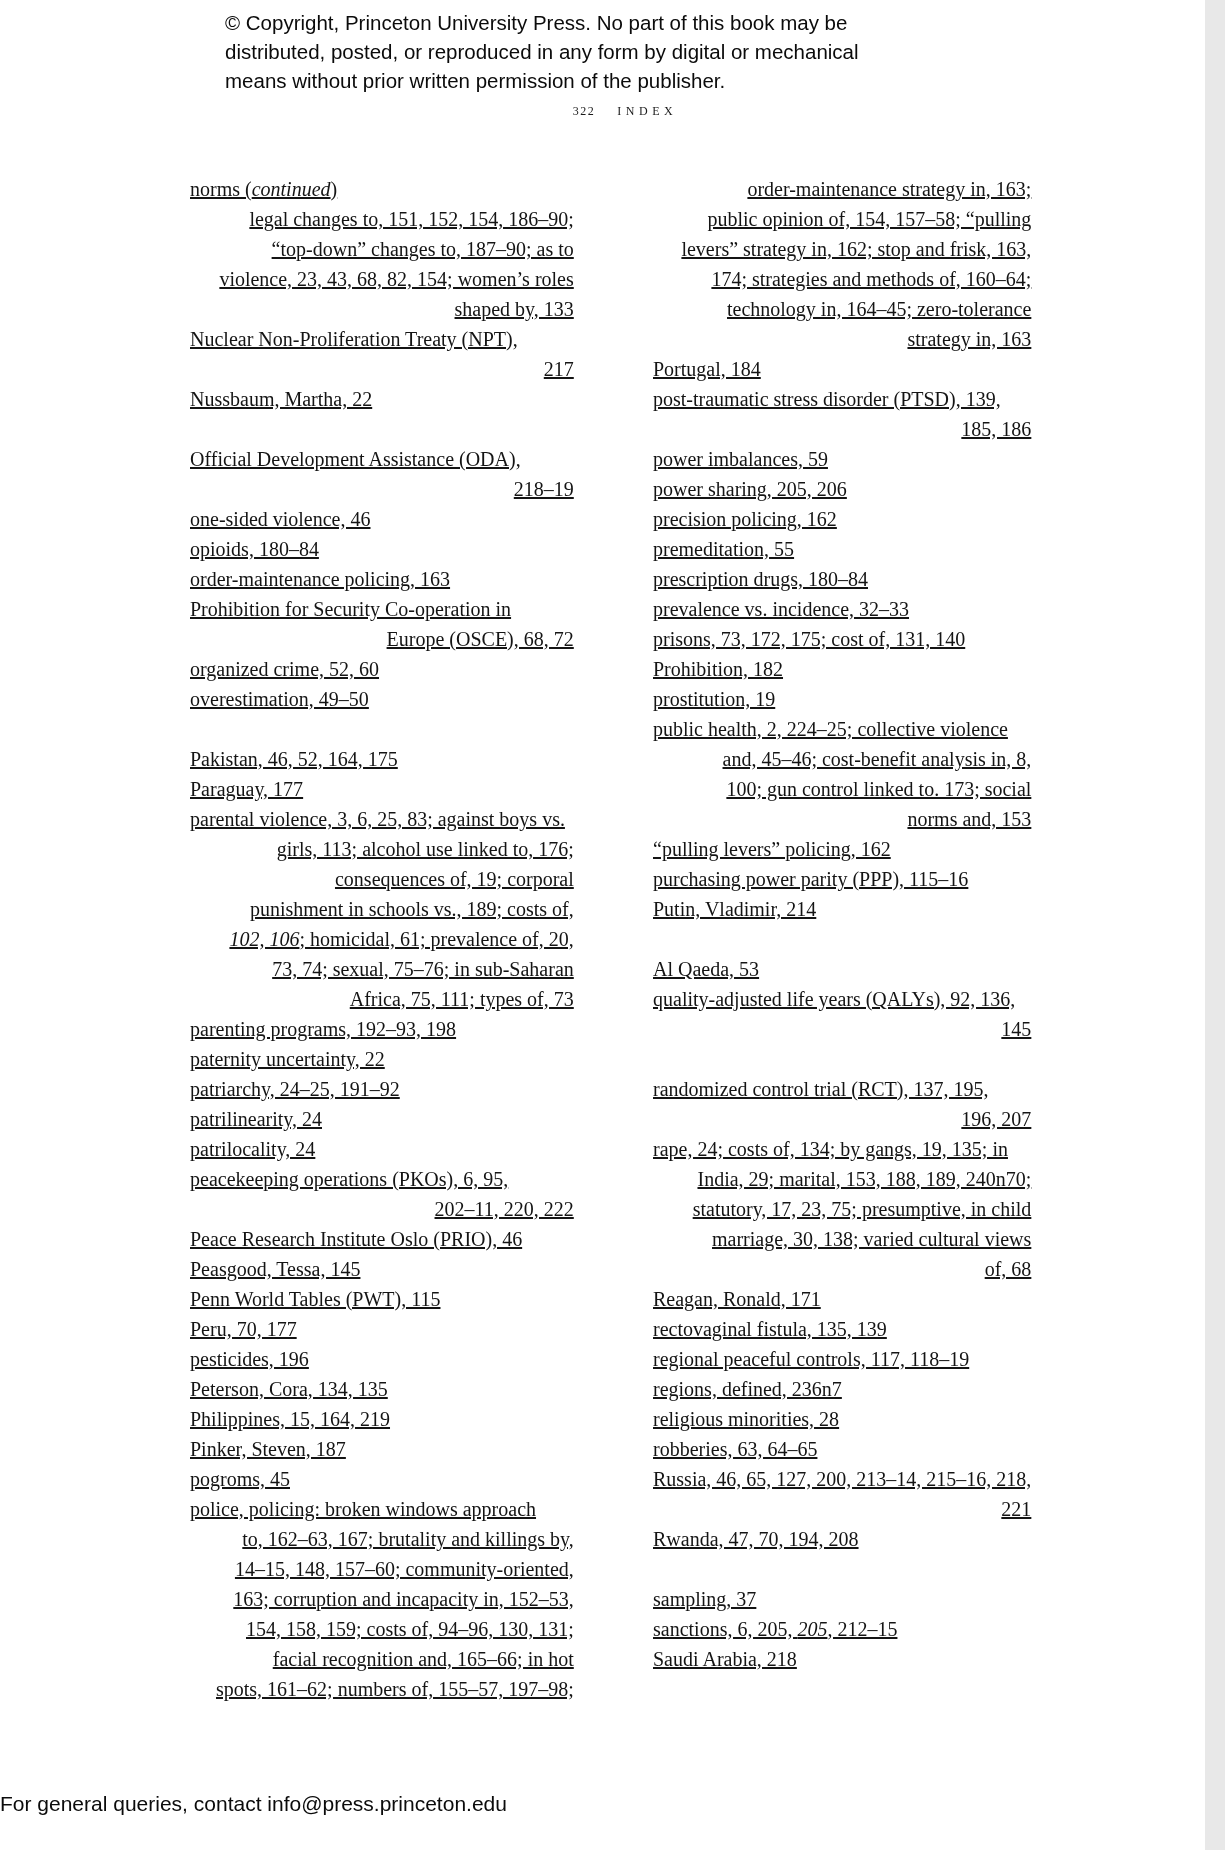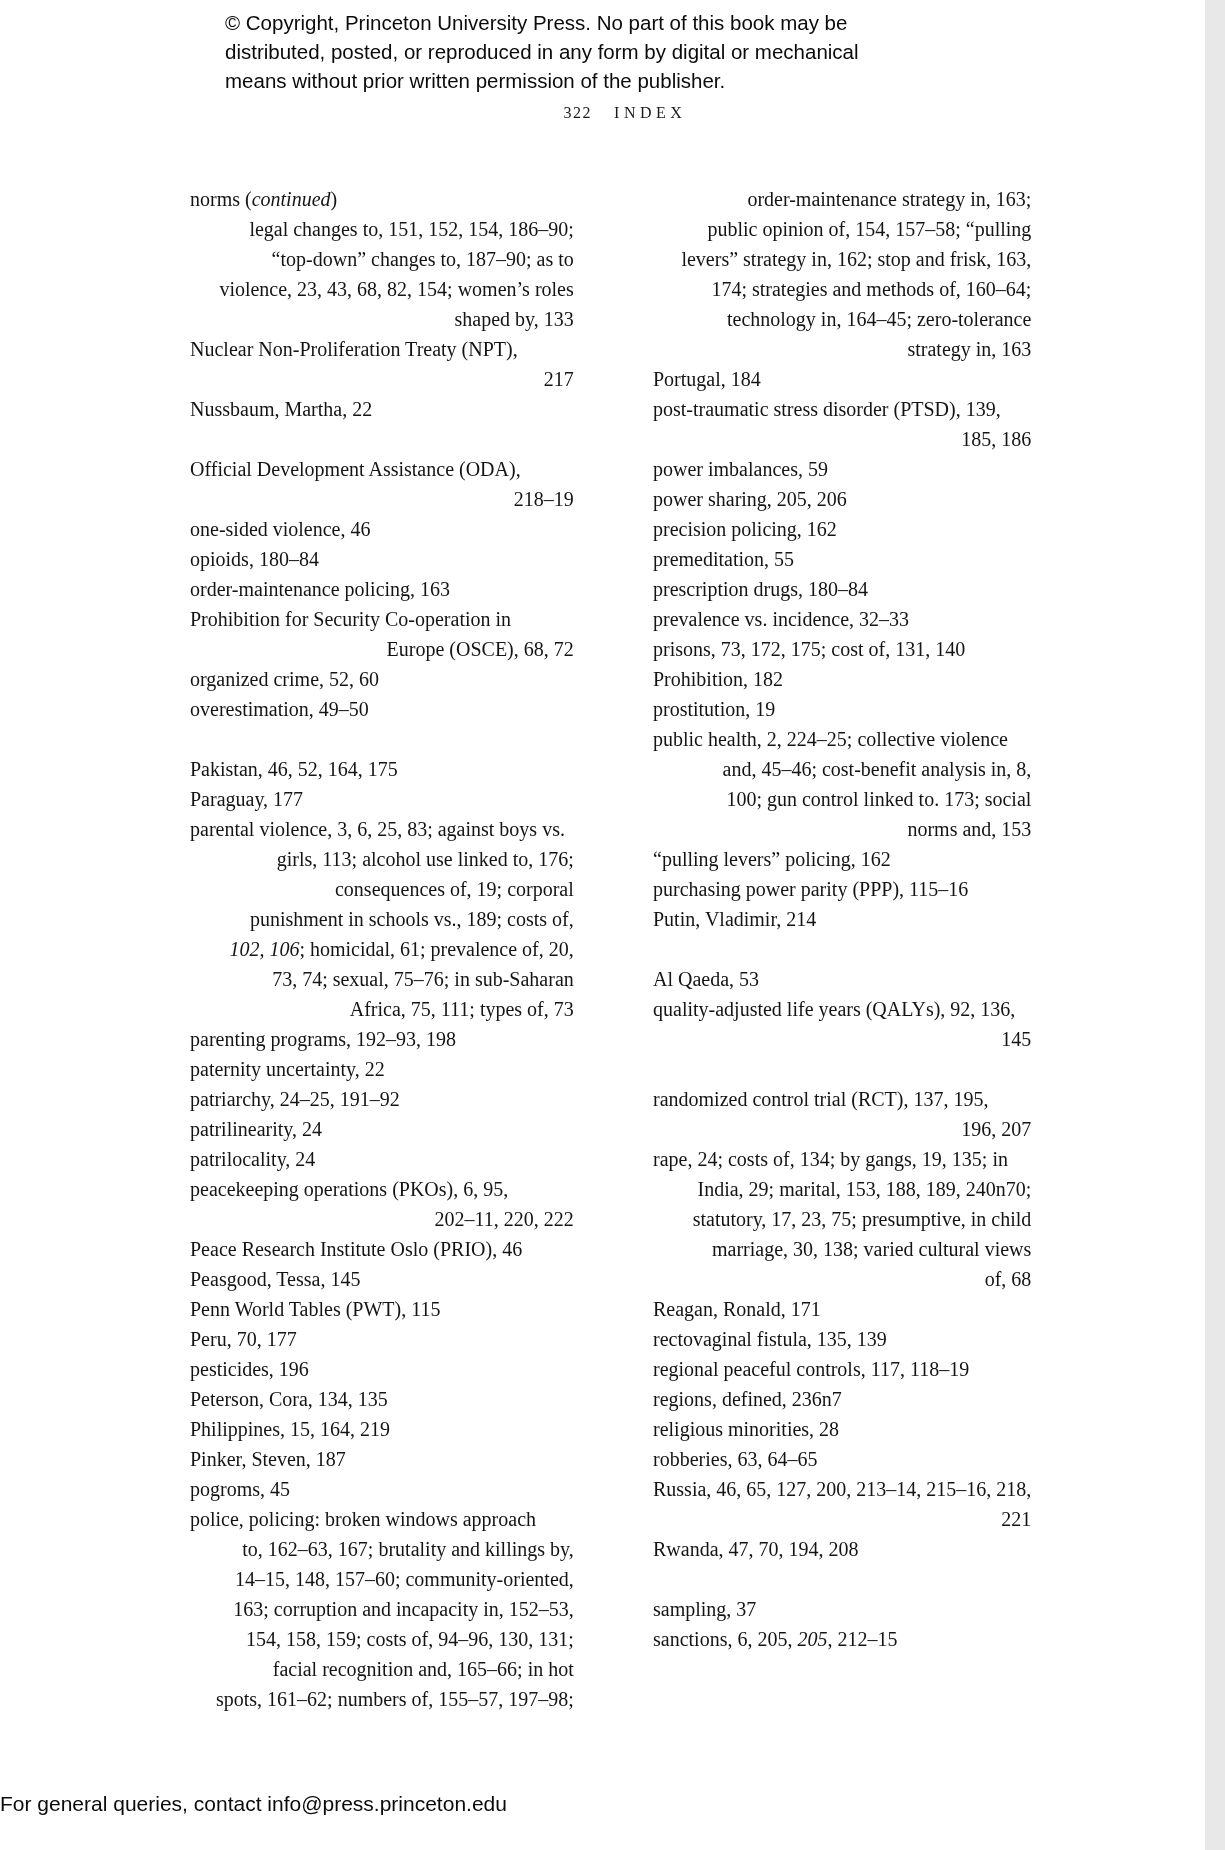--- a/index.html
+++ b/index.html
@@ -15,30 +15,31 @@
     position:absolute;left:225px;top:8px;
     font-family:"Liberation Sans",sans-serif;
     font-size:20.5px;line-height:29px;
     color:#0b0b0b;
   }
   
   .running-head{
     position:absolute;top:104px;left:190px;width:870px;
     text-align:center;
     font-family:"Liberation Serif",serif;
-    font-size:16px;color:#1a1a1a;
+    font-size:12px;color:#1a1a1a;
   }
   .running-head .pagenum{letter-spacing:1.5px;margin-right:22px;}
   .running-head .head-title{letter-spacing:4.5px;}
   
   .col{
-    position:absolute;top:184px;
+    position:absolute;top:174px;
     font-family:"Liberation Serif",serif;
     font-size:20px;line-height:30px;
     color:#141414;
+    text-decoration:underline;
   }
   .col-left{left:190px;}
   .col-right{left:653px;}
   .idx-line{white-space:nowrap;height:30px;}
   .idx-line.ind1{padding-left:26px;text-align:right;}
   .idx-line.blank{height:30px;}
   .it{font-style:italic;}
   
   .footer{
     position:absolute;top:1792px;left:0;width:1030px;
@@ -157,17 +158,18 @@
       <div class="idx-line ind0"><span>regional peaceful controls, 117, 118–19</span></div>
       <div class="idx-line ind0"><span>regions, defined, 236n7</span></div>
       <div class="idx-line ind0"><span>religious minorities, 28</span></div>
       <div class="idx-line ind0"><span>robberies, 63, 64–65</span></div>
       <div class="idx-line ind0"><span>Russia, 46, 65, 127, 200, 213–14, 215–16, 218,</span></div>
       <div class="idx-line ind1"><span>221</span></div>
       <div class="idx-line ind0"><span>Rwanda, 47, 70, 194, 208</span></div>
       <div class="idx-line blank"></div>
       <div class="idx-line ind0"><span>sampling, 37</span></div>
       <div class="idx-line ind0"><span>sanctions, 6, 205, </span><span class="it">205</span><span>, 212–15</span></div>
+      <div class="idx-line ind0"><span>Saudi Arabia, 218</span></div>
     </div>
 
   <div class="footer">For general queries, contact info@press.princeton.edu</div>
 
 </div>
 
 </body></html>

